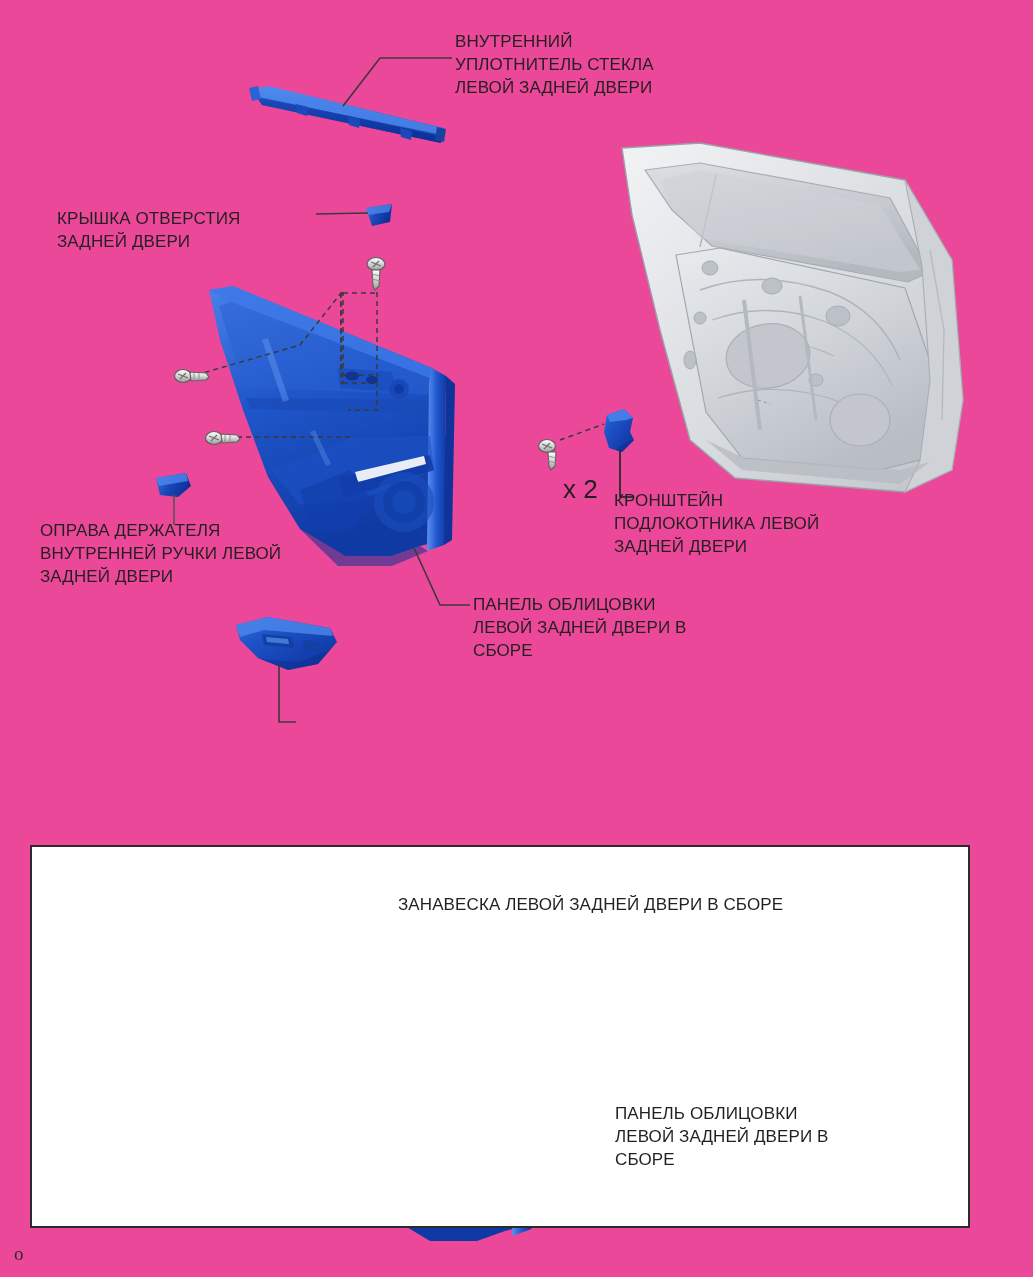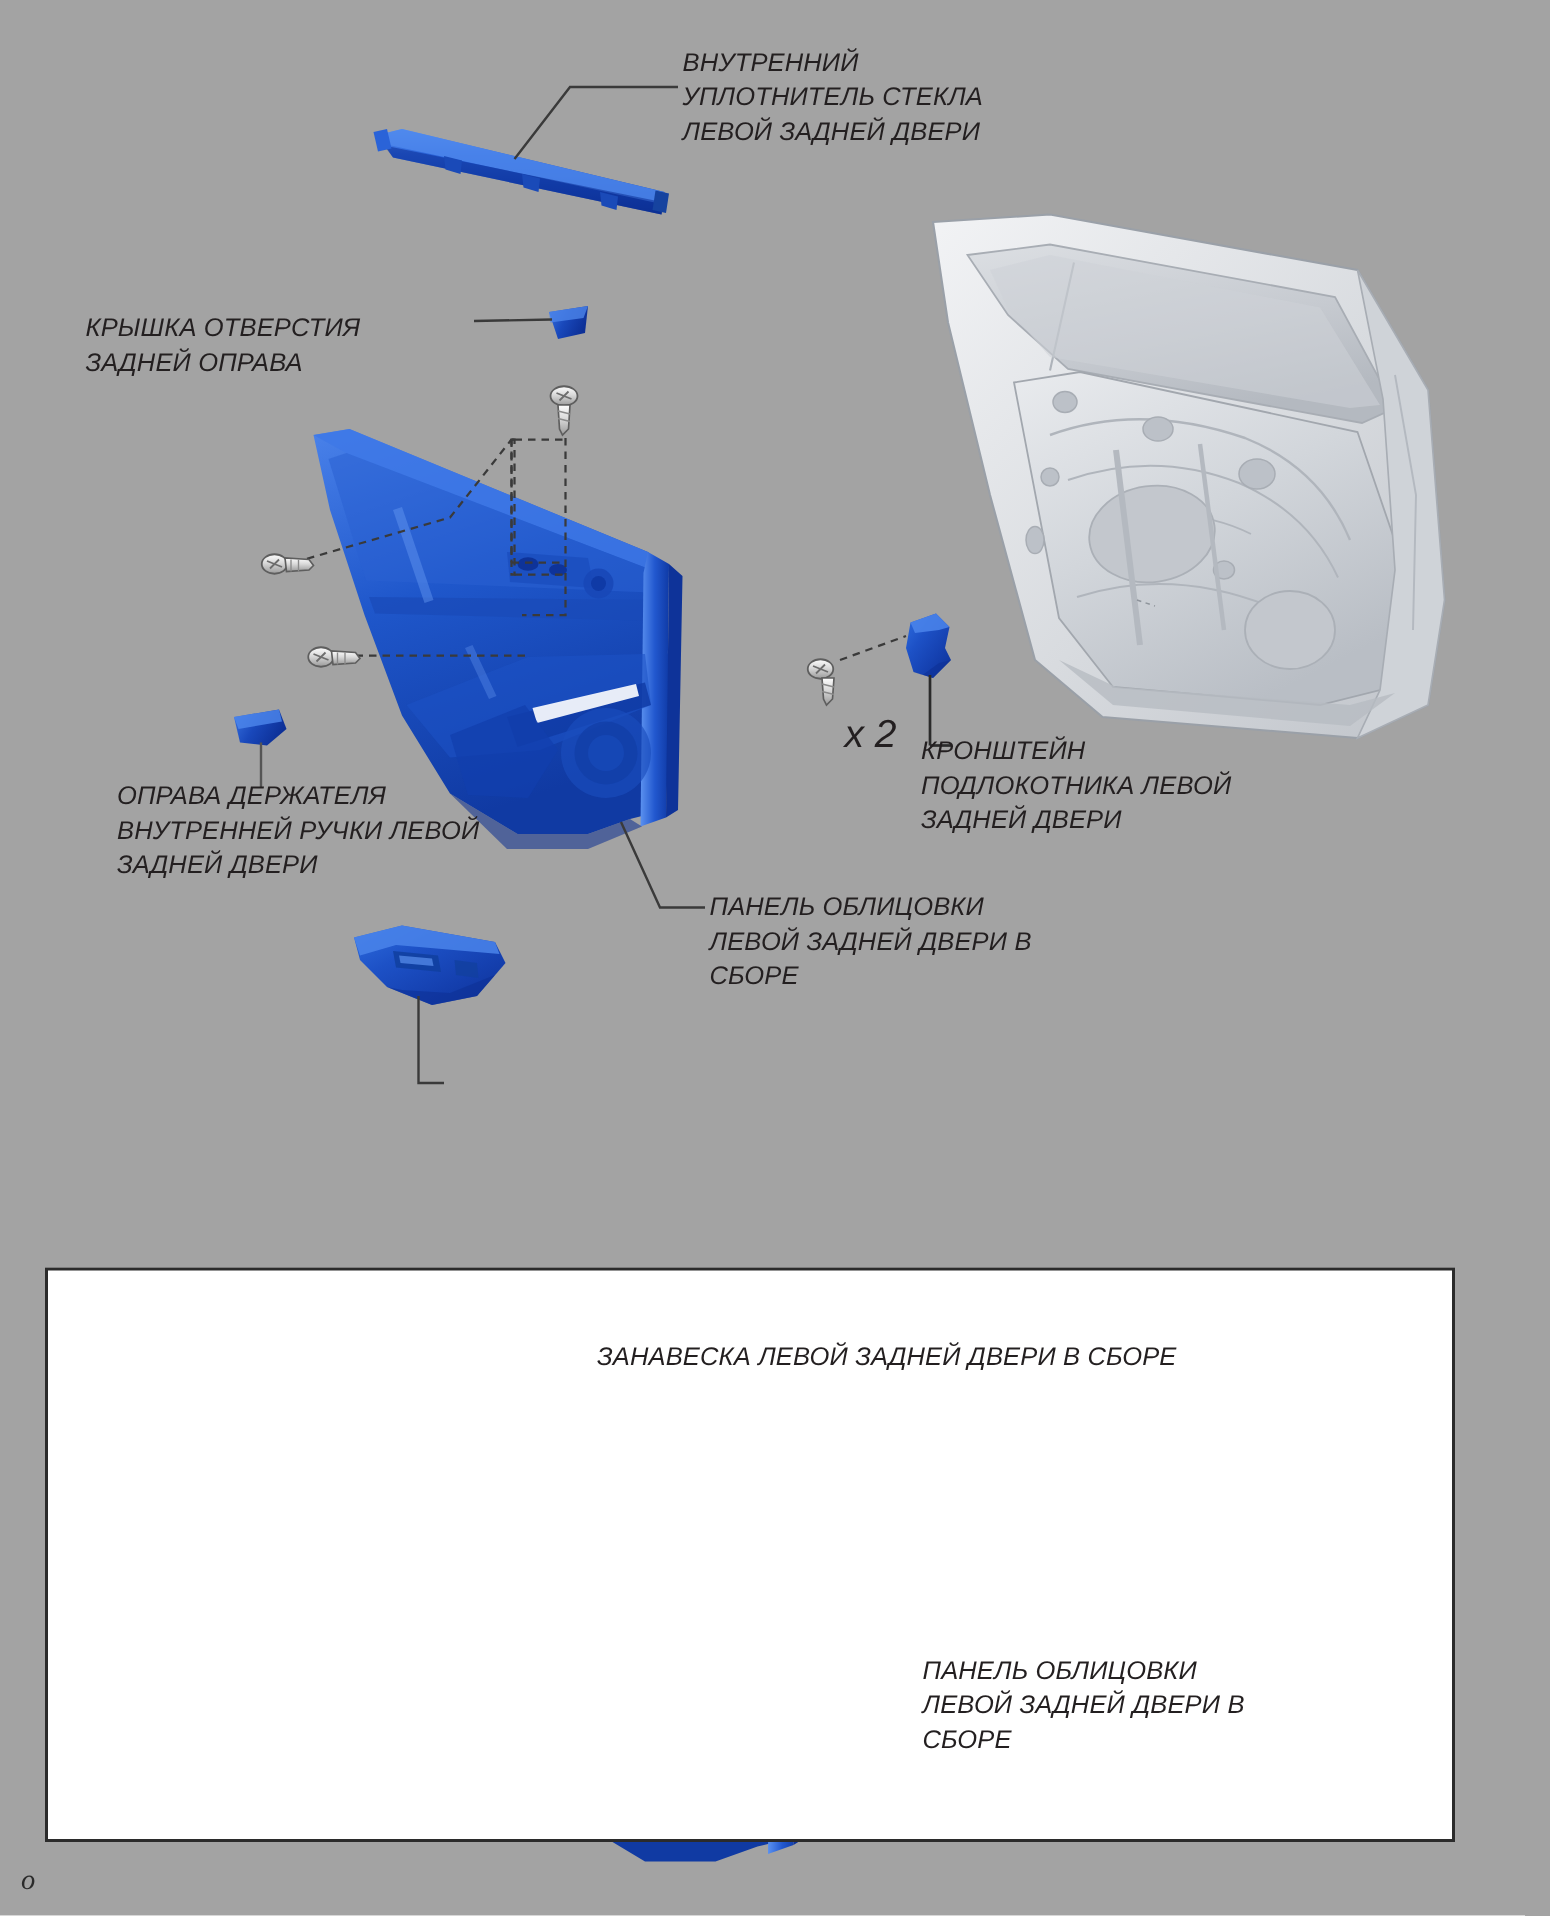--- a/index.html
+++ b/index.html
@@ -10,22 +10,21 @@
   }
   body {
     font-family: "Liberation Sans", sans-serif;
     color: #1a1a1a;
   }
   #page {
     position: relative;
     width: 1033px;
     height: 1277px;
     overflow: hidden;
-    background: #a3a3a3;
-    font-style: italic;
+    background: #ec4899;
   }
   .label {
     position: absolute;
     font-family: "Liberation Sans", sans-serif;
     font-size: 17px;
     line-height: 23px;
     color: #231f20;
     letter-spacing: 0.1px;
     white-space: pre-line;
     text-transform: none;
@@ -375,23 +374,23 @@
 
       <path d="M528,1115 L608,1115" fill="none" stroke="#3a3a3a" stroke-width="1.6"></path>
     </g>
   </svg>
 
   <div class="label" style="left:455px; top:30px;">ВНУТРЕННИЙ
 УПЛОТНИТЕЛЬ СТЕКЛА
 ЛЕВОЙ ЗАДНЕЙ ДВЕРИ</div>
 
   <div class="label" style="left:57px; top:207px;">КРЫШКА ОТВЕРСТИЯ
-ЗАДНЕЙ ОПРАВА</div>
-
-  <div class="label" style="left:40px; top:519px;margin-left:38px;">ОПРАВА ДЕРЖАТЕЛЯ
+ЗАДНЕЙ ДВЕРИ</div>
+
+  <div class="label" style="left:40px; top:519px;">ОПРАВА ДЕРЖАТЕЛЯ
 ВНУТРЕННЕЙ РУЧКИ ЛЕВОЙ
 ЗАДНЕЙ ДВЕРИ</div>
 
   <div class="label" style="left:614px; top:489px;">КРОНШТЕЙН
 ПОДЛОКОТНИКА ЛЕВОЙ
 ЗАДНЕЙ ДВЕРИ</div>
 
   <div class="label" style="left:473px; top:593px;">ПАНЕЛЬ ОБЛИЦОВКИ
 ЛЕВОЙ ЗАДНЕЙ ДВЕРИ В
 СБОРЕ</div>

